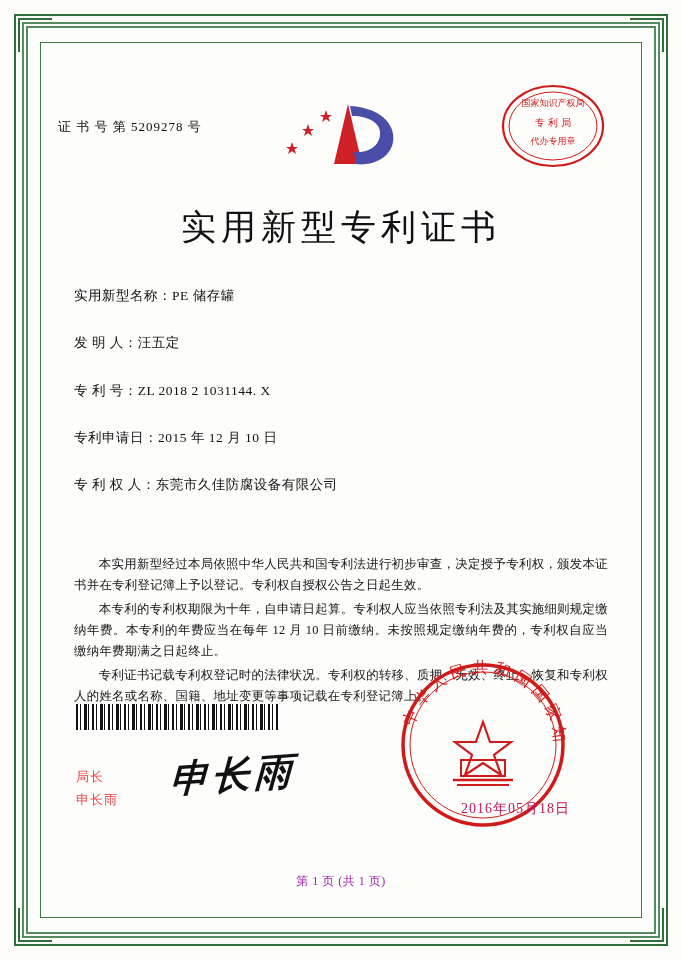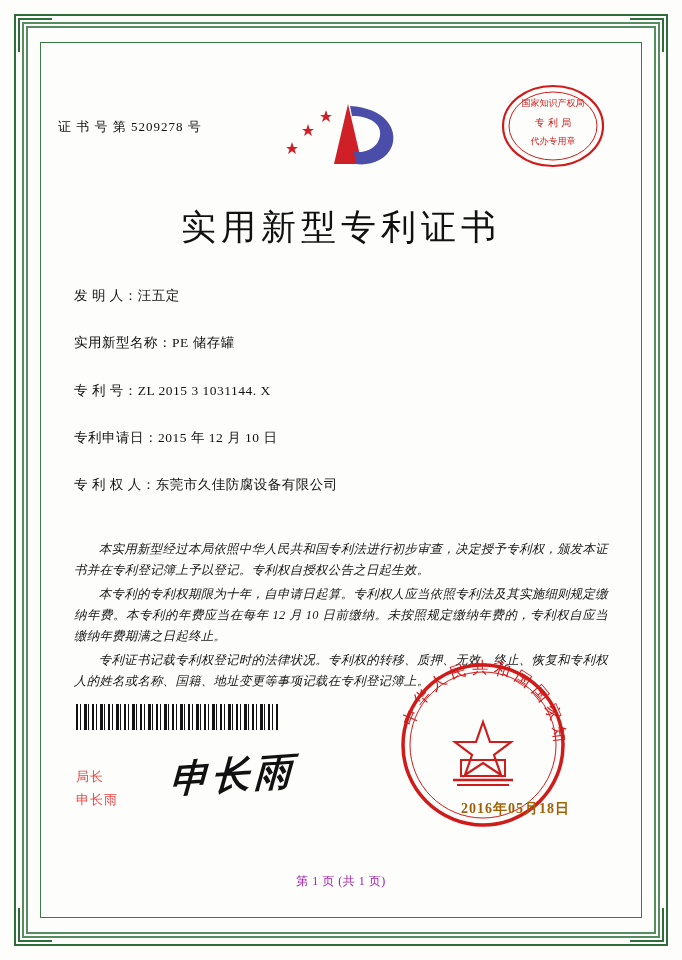--- a/index.html
+++ b/index.html
@@ -132,27 +132,26 @@
     display: inline;
   }
   .field-value {
     display: inline;
   }
 
   .paragraphs {
     position: absolute;
     left: 22px;
     right: 22px;
-    top: 485px;
+    top: 500px;
     font-size: 12.4px;
     line-height: 1.72;
     text-align: justify;
     color: #141414;
     letter-spacing: 0.3px;
-    font-style: italic;
   }
   .paragraphs p {
     margin: 0 0 2px 0;
     text-indent: 2em;
   }
 
   .barcode {
     position: absolute;
     left: 24px;
     top: 650px;
@@ -200,23 +199,23 @@
     right: 54px;
     bottom: 68px;
     width: 186px;
     height: 186px;
   }
   .seal-date {
     position: absolute;
     right: 60px;
     bottom: 88px;
     font-size: 14px;
-    color: #a16207;
+    color: #be185d;
     letter-spacing: 1px;
-    font-weight: bold;
+    font-weight: normal;
   }
 
   .footer {
     position: absolute;
     left: 0;
     right: 0;
     bottom: 16px;
     text-align: center;
     font-size: 12px;
     color: #a21caf;
@@ -259,27 +258,27 @@
         <text x="54" y="34" font-size="9" fill="#d01b1b" text-anchor="middle" font-family="'DejaVu Serif', serif">国家知识产权局</text>
         <text x="54" y="54" font-size="10" fill="#d01b1b" text-anchor="middle" font-family="'DejaVu Serif', serif">专 利 局</text>
         <text x="54" y="72" font-size="9" fill="#d01b1b" text-anchor="middle" font-family="'DejaVu Serif', serif">代办专用章</text>
       </svg>
     </div>
 
     <div class="main-title">实用新型专利证书</div>
 
     <div class="fields">
       <div class="field-row">
+        <span class="field-label">实用新型名称：</span><span class="field-value">PE 储存罐</span>
+      </div>
+      <div class="field-row">
         <span class="field-label">发  明  人：</span><span class="field-value">汪五定</span>
       </div>
       <div class="field-row">
-        <span class="field-label">实用新型名称：</span><span class="field-value">PE 储存罐</span>
-      </div>
-      <div class="field-row">
-        <span class="field-label">专  利  号：</span><span class="field-value">ZL 2015 3 1031144. X</span>
+        <span class="field-label">专  利  号：</span><span class="field-value">ZL 2018 2 1031144. X</span>
       </div>
       <div class="field-row">
         <span class="field-label">专利申请日：</span><span class="field-value">2015 年 12 月 10 日</span>
       </div>
       <div class="field-row">
         <span class="field-label">专 利 权 人：</span><span class="field-value">东莞市久佳防腐设备有限公司</span>
       </div>
     </div>
 
     <div class="paragraphs">

